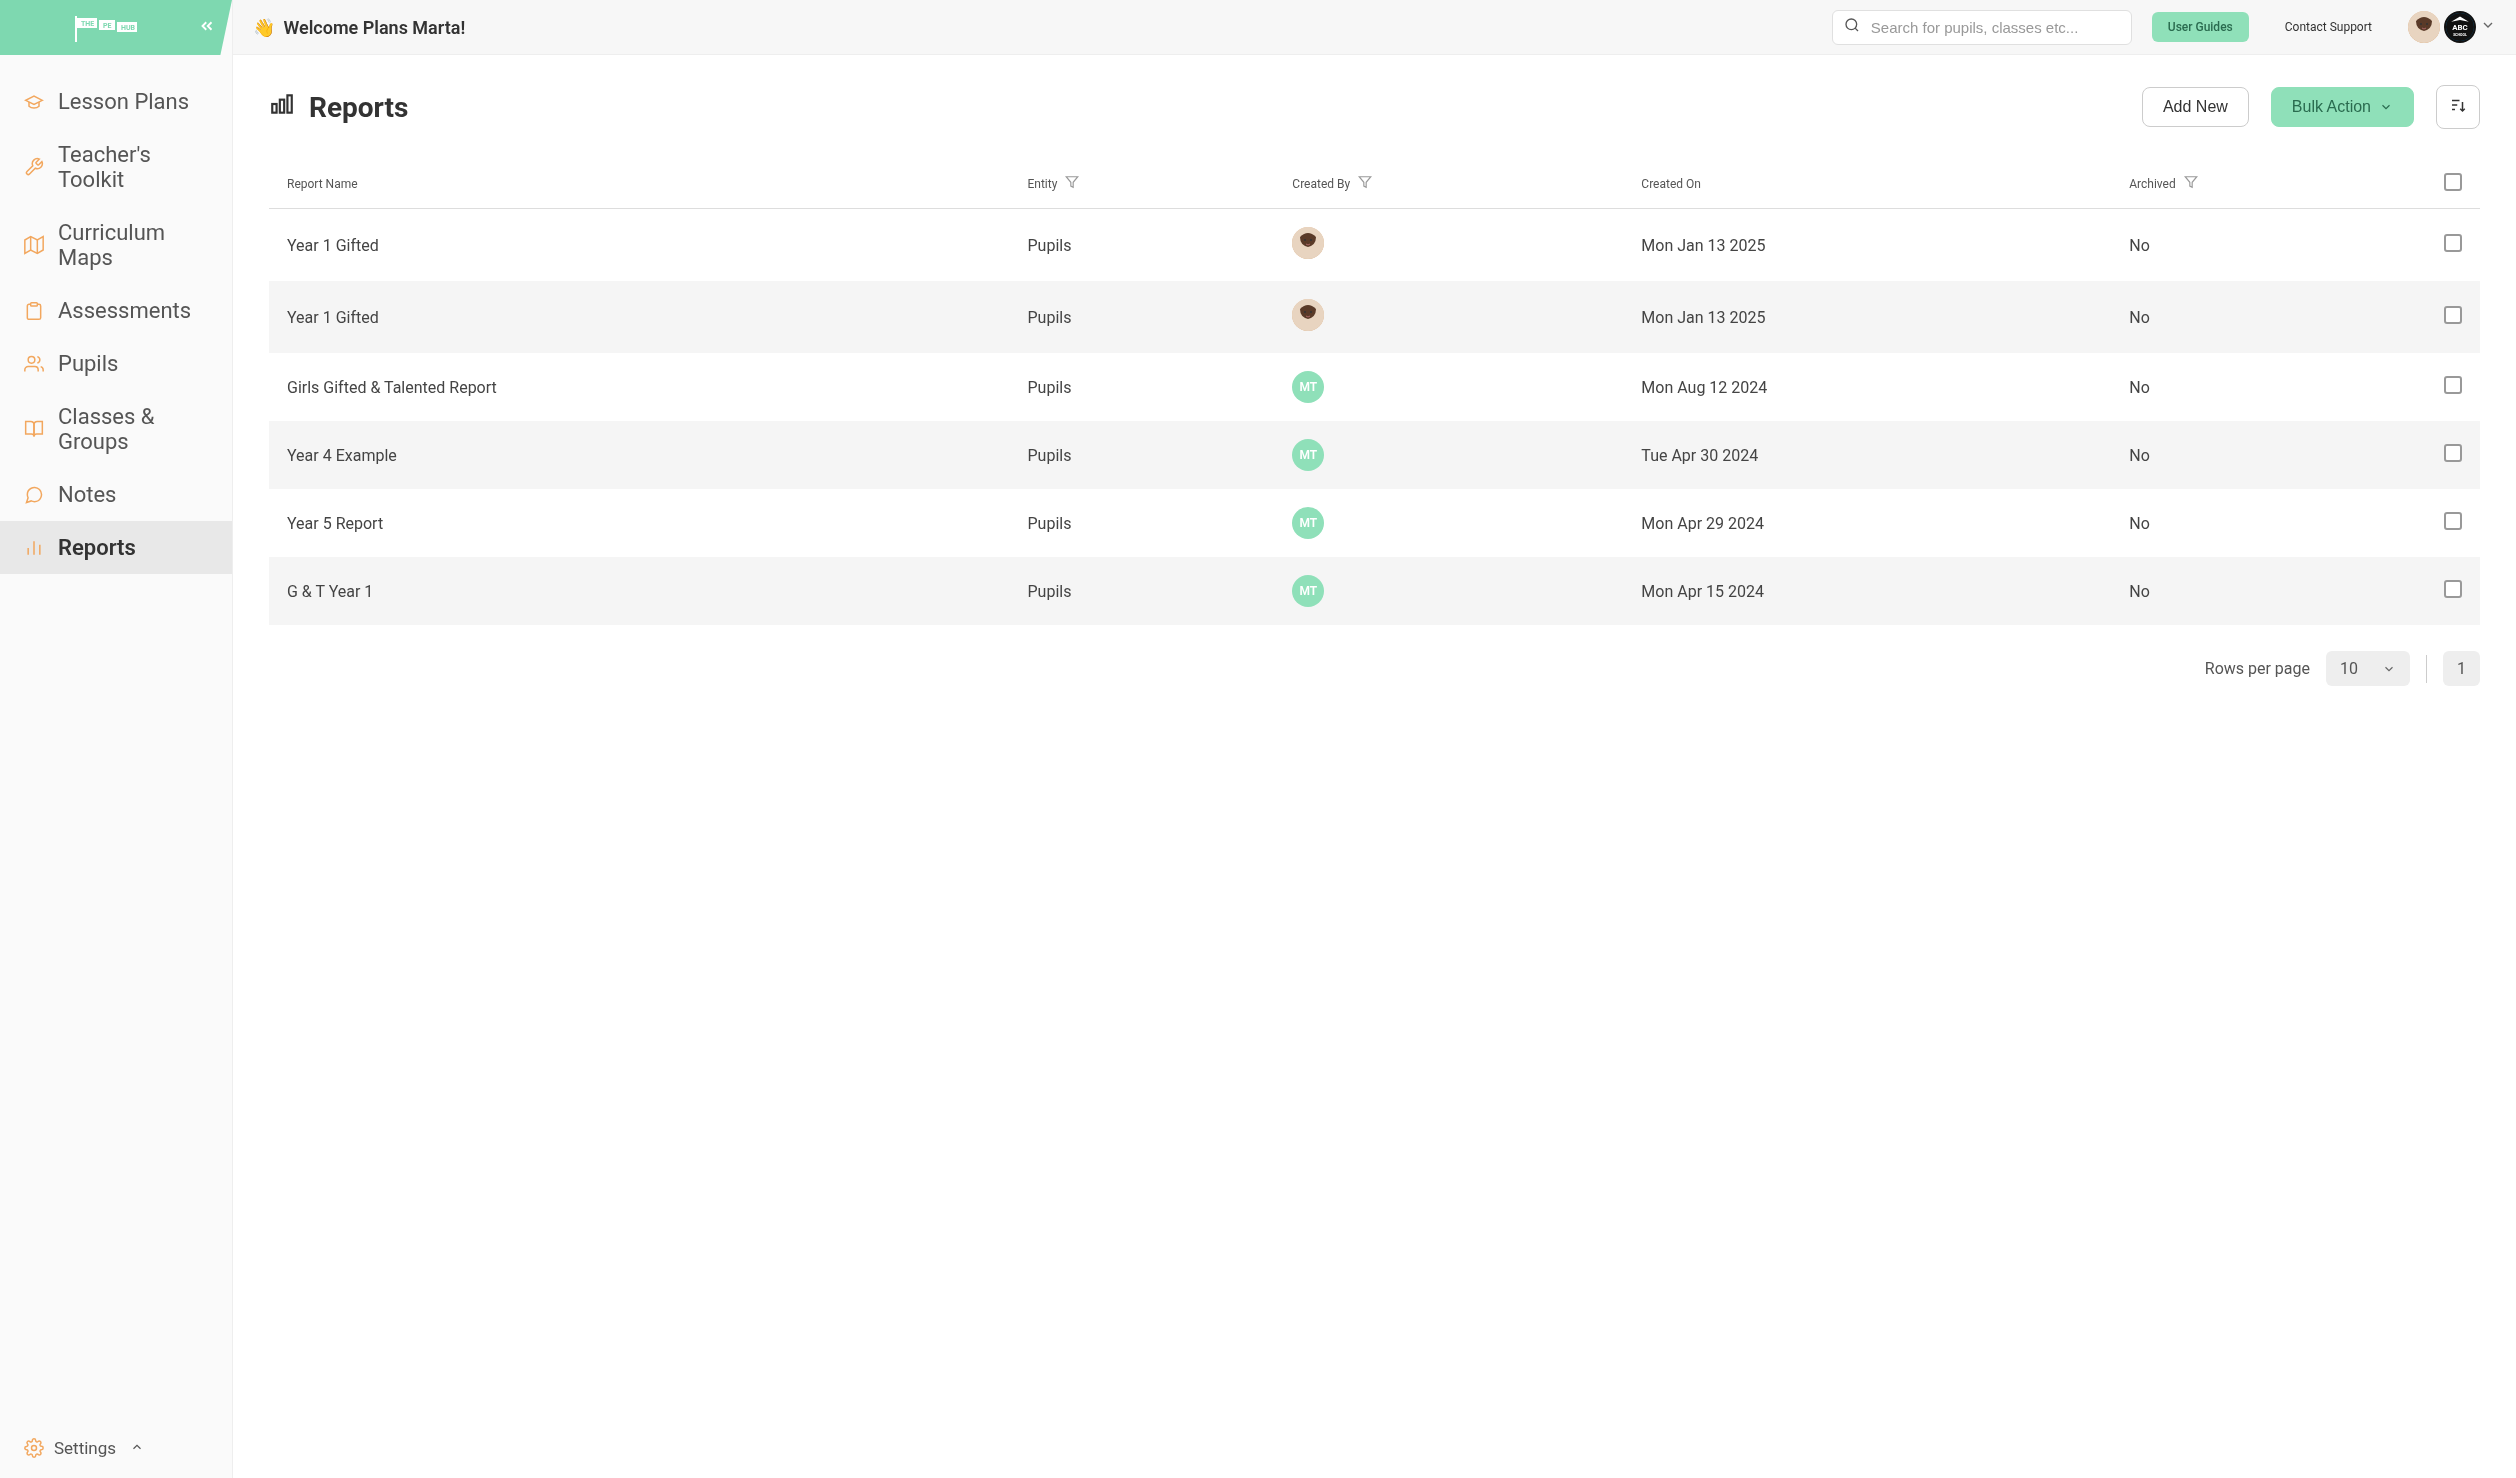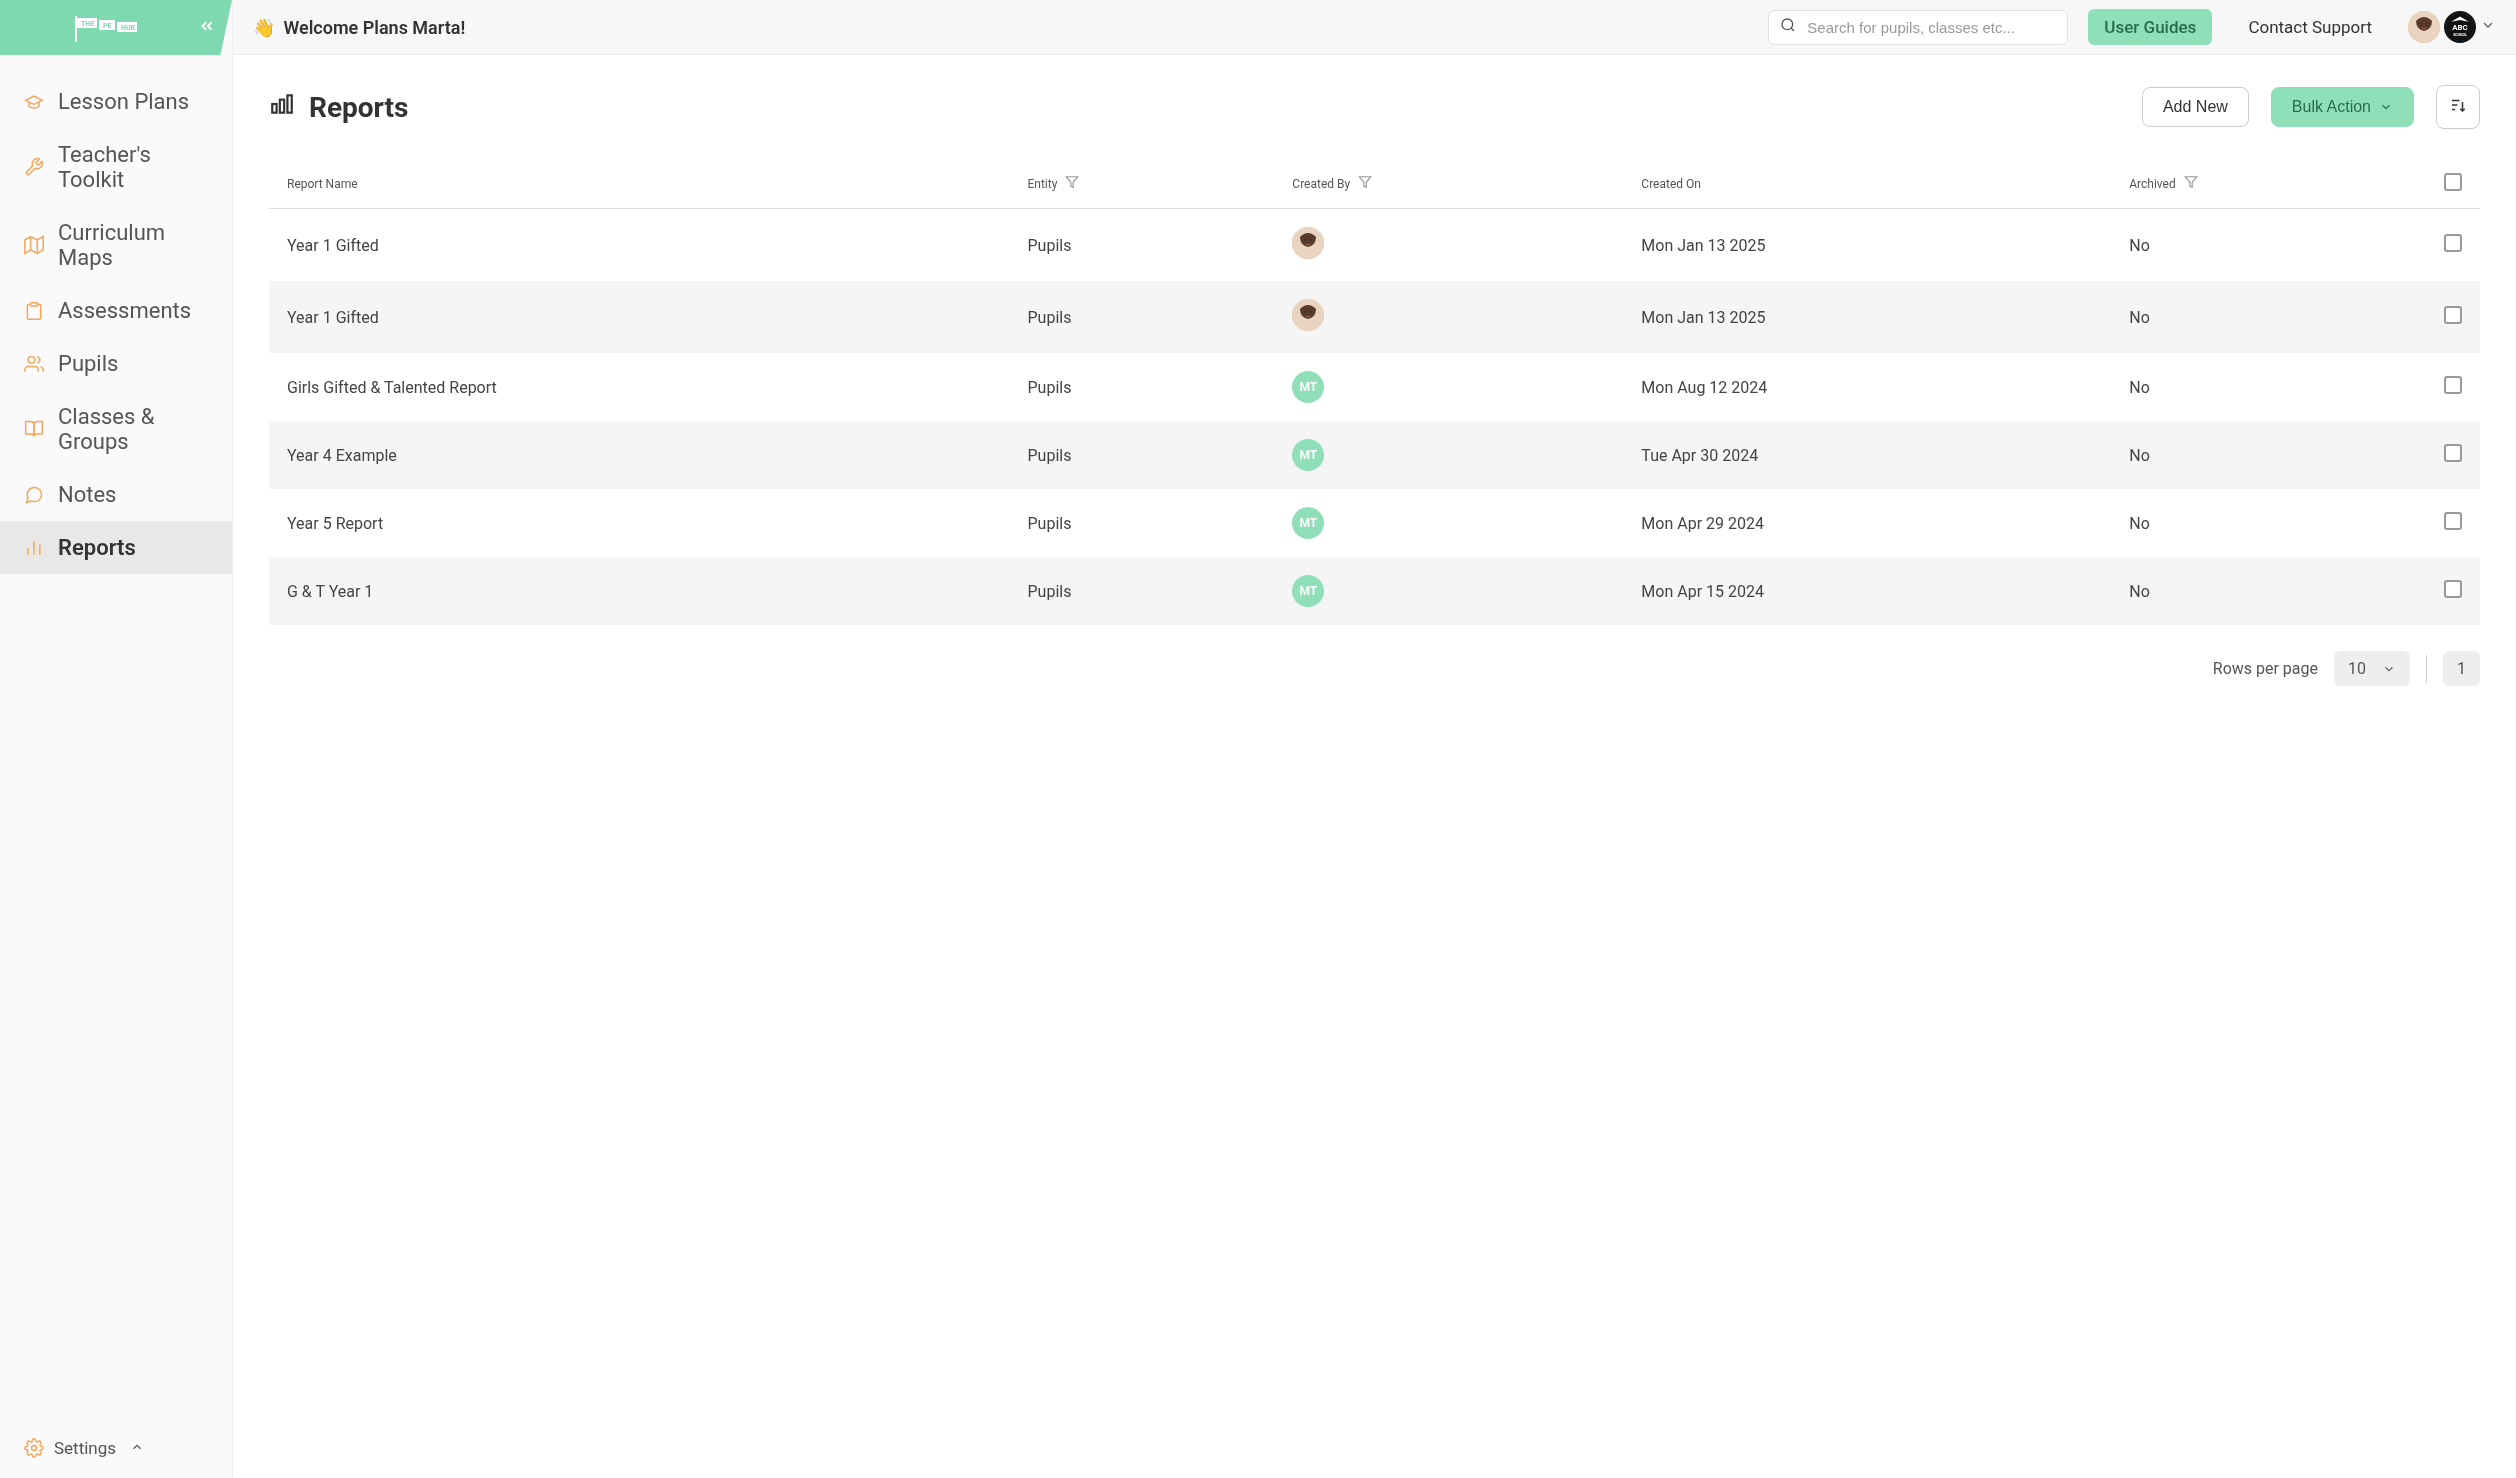--- a/index.html
+++ b/index.html
@@ -124,21 +124,21 @@
 }
 .search-input::placeholder { color: #999; }
 .search-icon {
   position: absolute;
   left: 12px;
   top: 50%;
   transform: translateY(-50%);
   color: #555;
 }
 .top-link {
-  font-size: 17px;
+  font-size: 12px;
   color: #333;
   cursor: pointer;
   padding: 8px 16px;
   border-radius: 6px;
 }
 .top-link.guides {
   background: #8fe0b9;
   color: #2a6b4f;
   font-weight: 500;
 }
@@ -267,21 +267,21 @@
   align-items: center;
   justify-content: flex-end;
   gap: 16px;
   margin-top: 26px;
   color: #555;
   font-size: 16px;
 }
 .select-wrap {
   display: inline-flex;
   align-items: center;
-  gap: 16px;
+  gap: 24px;
   background: #eee;
   padding: 8px 14px;
   border-radius: 6px;
   cursor: pointer;
 }
 .page-sep {
   width: 1px;
   height: 28px;
   background: #ccc;
 }

